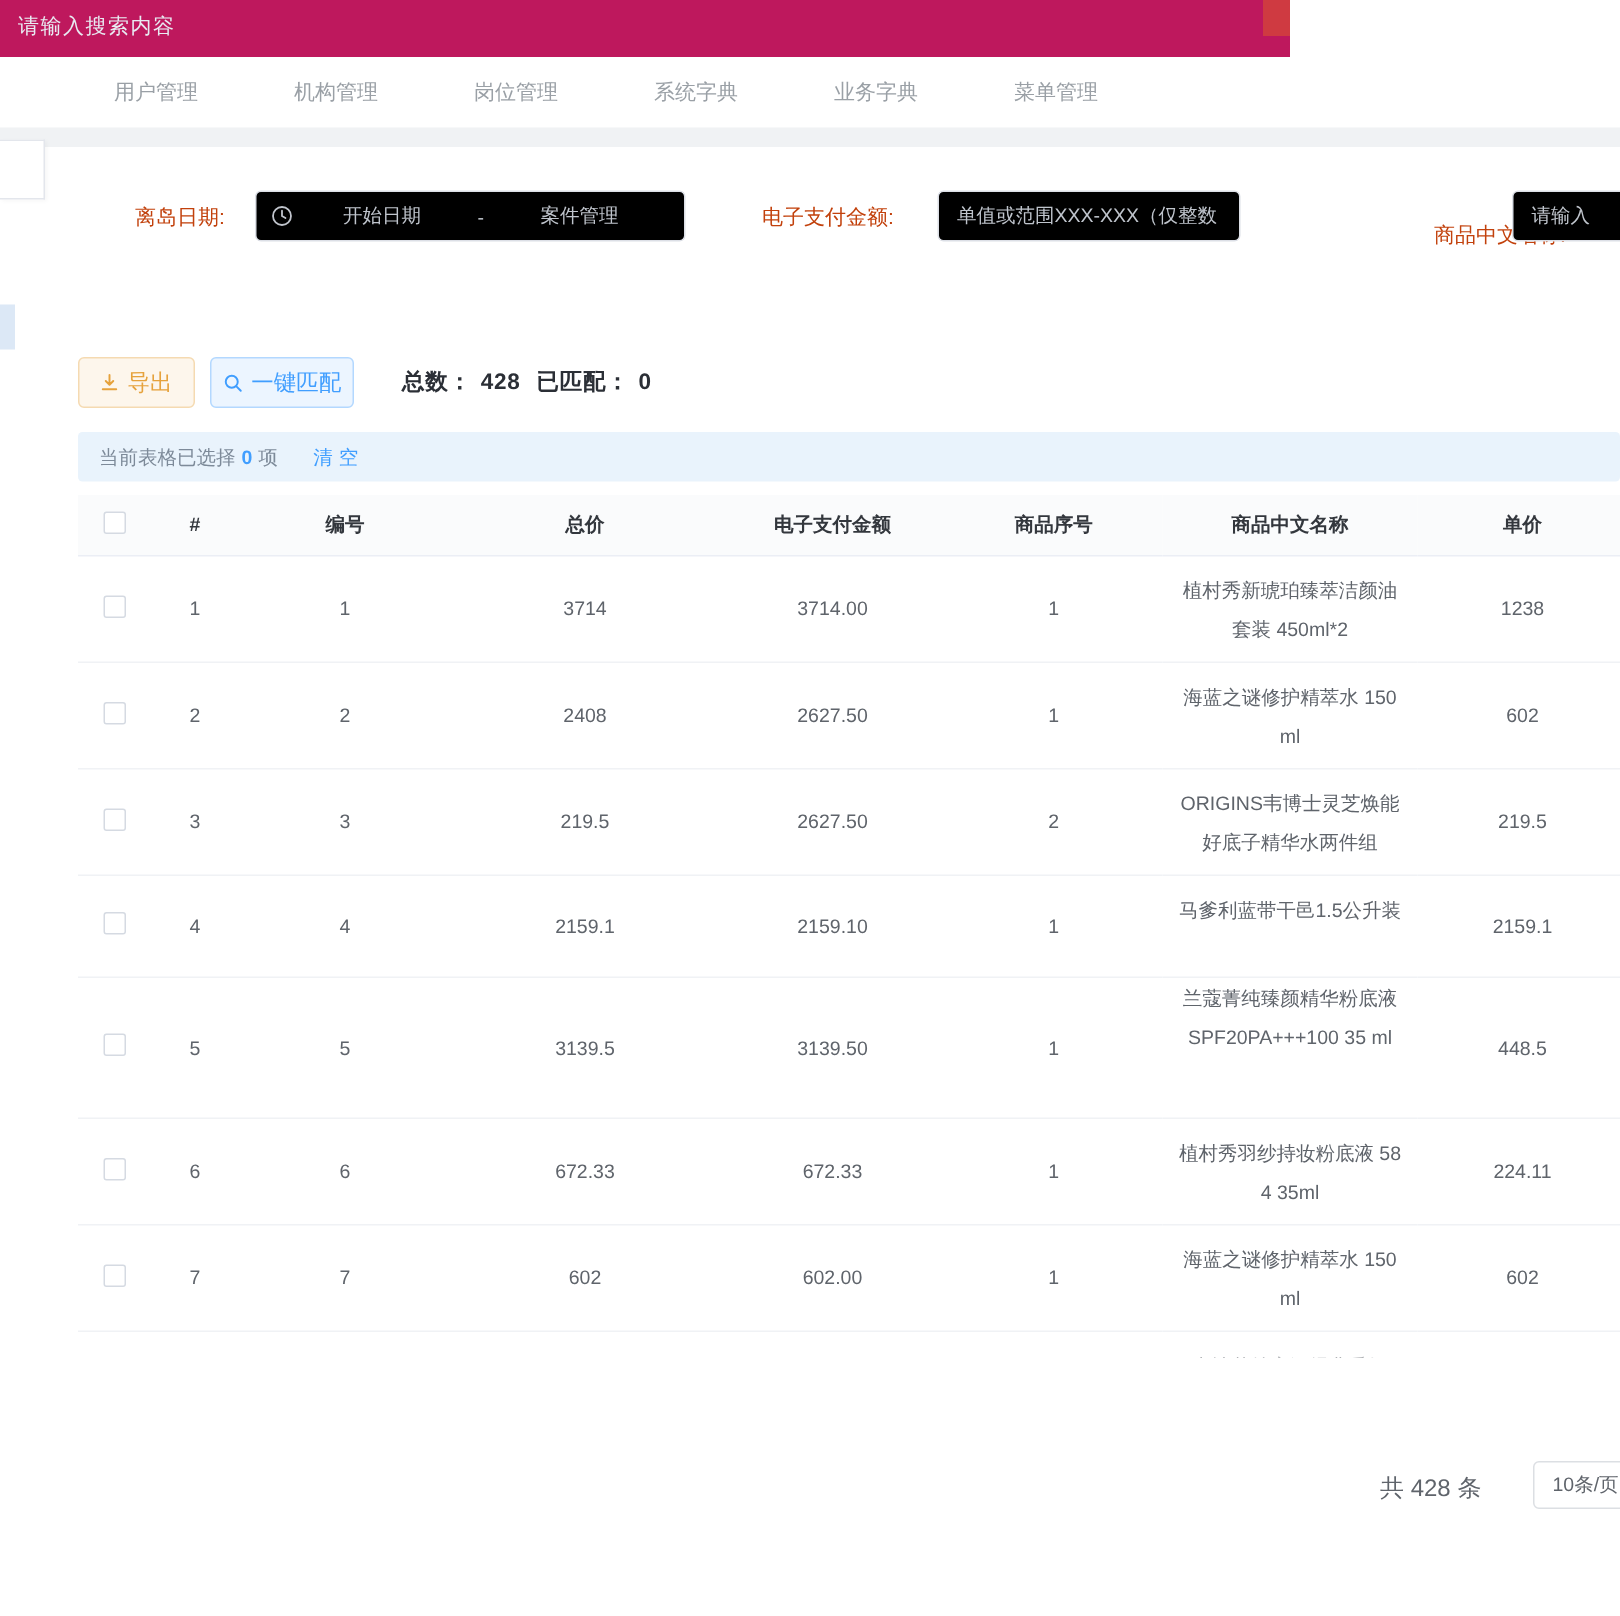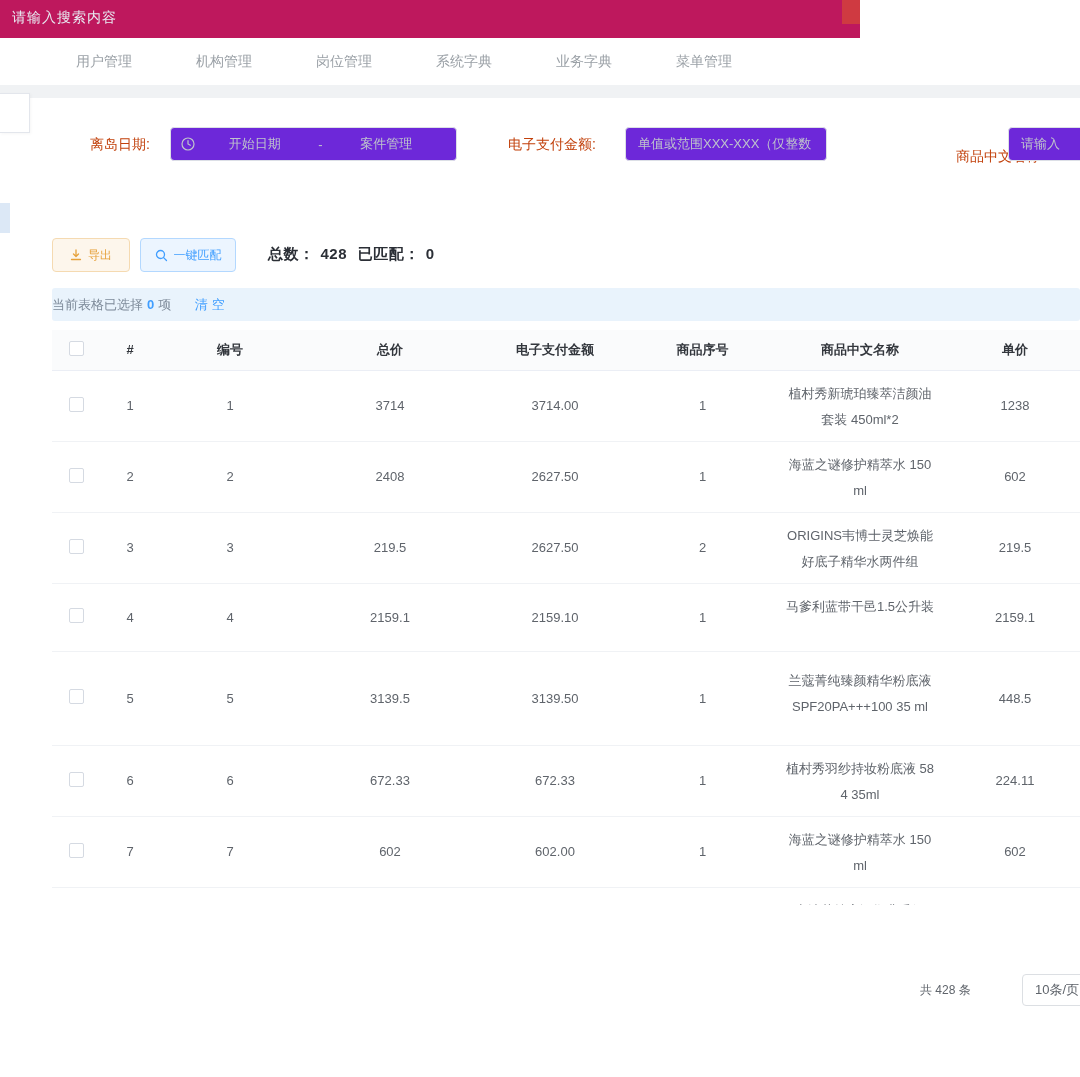--- a/index.html
+++ b/index.html
@@ -16,47 +16,47 @@
   .tabbar { position:absolute; left:0; top:38px; width:887px; height:47px; background:#ffffff; display:flex; align-items:center; padding-left:58px; }
   .tab { font-size:14px; color:#9aa0a6; padding:0 18px; margin-right:28px; height:47px; line-height:47px; position:relative; cursor:pointer; white-space:nowrap; }
   .tab.active { color:#3e8ee6; }
   .tab.active::after { content:""; position:absolute; left:2px; right:2px; bottom:0; height:2px; background:#5b9bd5; }
   .tab .close { margin-left:10px; font-size:14px; color:#3e8ee6; }
   .gray-strip { position:absolute; left:0; top:85px; width:1080px; height:13px; background:#f0f2f4; }
   .white-box { position:absolute; left:0; top:93px; width:30px; height:40px; background:#fff; border:1px solid #e3e6ec; border-left:none; box-shadow:1px 1px 3px rgba(0,0,0,0.04); }
   .blue-chip { position:absolute; left:0; top:203px; width:10px; height:30px; background:#dce8f6; }
   
   .flabel { position:absolute; font-size:14px; color:#c2410c; top:136px; }
-  .finput { position:absolute; top:127px; height:34px; border:1px solid #dcdfe6; border-radius:4px; background:#6d28d9; display:flex; align-items:center; font-size:13px; color:#bfc4cc; }
+  .finput { position:absolute; top:127px; height:34px; border:1px solid #dcdfe6; border-radius:4px; background:#000000; display:flex; align-items:center; font-size:13px; color:#bfc4cc; }
   .date-range { left:170px; width:287px; padding:0 10px; }
   .date-range .ph { flex:1; text-align:center; }
   .date-range .sep { padding:0 4px; color:#bfc4cc; }
   .amount-input { left:625px; width:202px; padding-left:12px; }
   .name-input { left:1008px; width:110px; padding-left:12px; }
   .icon-svg { display:inline-block; vertical-align:middle; }
   
-  .btn { position:absolute; top:238px; height:34px; border-radius:4px; font-size:12px; display:flex; align-items:center; justify-content:center; gap:6px; cursor:pointer; }
+  .btn { position:absolute; top:238px; height:34px; border-radius:4px; font-size:15px; display:flex; align-items:center; justify-content:center; gap:6px; cursor:pointer; }
   .btn-export { left:52px; width:78px; background:#fdf6ec; border:1px solid #f5dab1; color:#e6a23c; }
   .btn-match { left:140px; width:96px; background:#ecf5ff; border:1px solid #b3d8ff; color:#409eff; }
   .counts { position:absolute; left:268px; top:245px; font-size:15px; color:#2b2f36; font-weight:bold; letter-spacing:0.5px; }
   .counts span { margin-right:6px; }
   
-  .selbar { position:absolute; left:52px; top:288px; width:1028px; height:33px; background:#e9f3fc; border-radius:3px; font-size:13px; line-height:33px; color:#7d8a99; }
+  .selbar { position:absolute; left:52px; top:288px; width:1028px; height:33px; background:#e9f3fc; border-radius:3px; font-size:13px; line-height:33px; padding-left:14px; color:#7d8a99; }
   .selbar .cnt { color:#409eff; font-weight:bold; margin:0 4px; }
   .selbar .clear { color:#409eff; margin-left:20px; letter-spacing:4px; cursor:pointer; }
   
   .table-wrap { position:absolute; left:52px; top:330px; width:1033px; height:575px; overflow:hidden; }
   table { border-collapse:collapse; table-layout:fixed; width:1033px; }
   th { height:40px; background:#fafbfc; font-size:13px; font-weight:bold; color:#33373d; border-bottom:1px solid #ebeef5; text-align:center; }
   td { font-size:13px; color:#5f646b; border-bottom:1px solid #f0f2f5; text-align:center; height:68px; vertical-align:middle; }
   tr.tall td { height:94px; }
   td.name-cell { line-height:26px; padding:8px 10px; word-break:break-all; vertical-align:top; padding-top:10px; }
   .cb { display:inline-block; width:15px; height:15px; border:1px solid #d5dae2; border-radius:2px; background:#fff; cursor:pointer; }
   
-  .foot-total { position:absolute; top:982px; left:920px; font-size:12px; color:#5f646b; }
+  .foot-total { position:absolute; top:982px; left:920px; font-size:16px; color:#5f646b; }
   .page-size { position:absolute; left:1022px; top:974px; width:92px; height:32px; border:1px solid #dcdfe3; border-radius:4px; background:#fff; font-size:13px; color:#5f646b; line-height:30px; padding-left:12px; cursor:pointer; }
 </style>
 </head>
 <body>
 
 <div class="topbar">
   <span class="search-text">请输入搜索内容</span>
   <div class="corner-red"></div>
 </div>
 
@@ -179,21 +179,21 @@
         <td class="name-cell">马爹利蓝带干邑1.5公升装</td>
         <td>2159.1</td>
       </tr>
       <tr class="tall">
         <td><span class="cb"></span></td>
         <td>5</td>
         <td>5</td>
         <td>3139.5</td>
         <td>3139.50</td>
         <td>1</td>
-        <td class="name-cell" style="padding-top:16px;">兰蔻菁纯臻颜精华粉底液SPF20PA+++100 35 ml</td>
+        <td class="name-cell" style="padding-top:1px;">兰蔻菁纯臻颜精华粉底液SPF20PA+++100 35 ml</td>
         <td>448.5</td>
       </tr>
       <tr>
         <td><span class="cb"></span></td>
         <td>6</td>
         <td>6</td>
         <td>672.33</td>
         <td>672.33</td>
         <td>1</td>
         <td class="name-cell">植村秀羽纱持妆粉底液 584 35ml</td>

